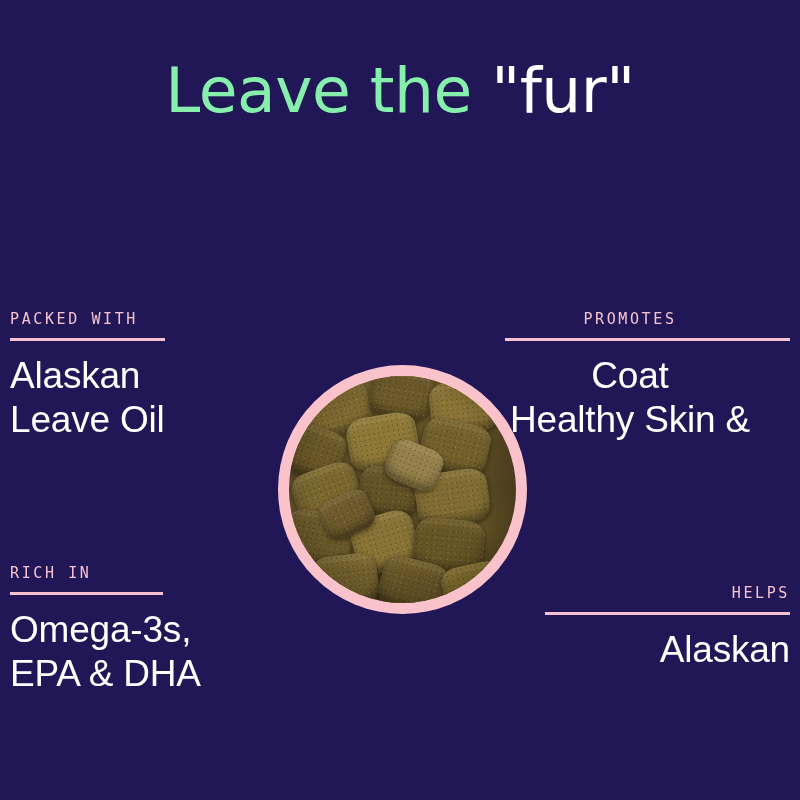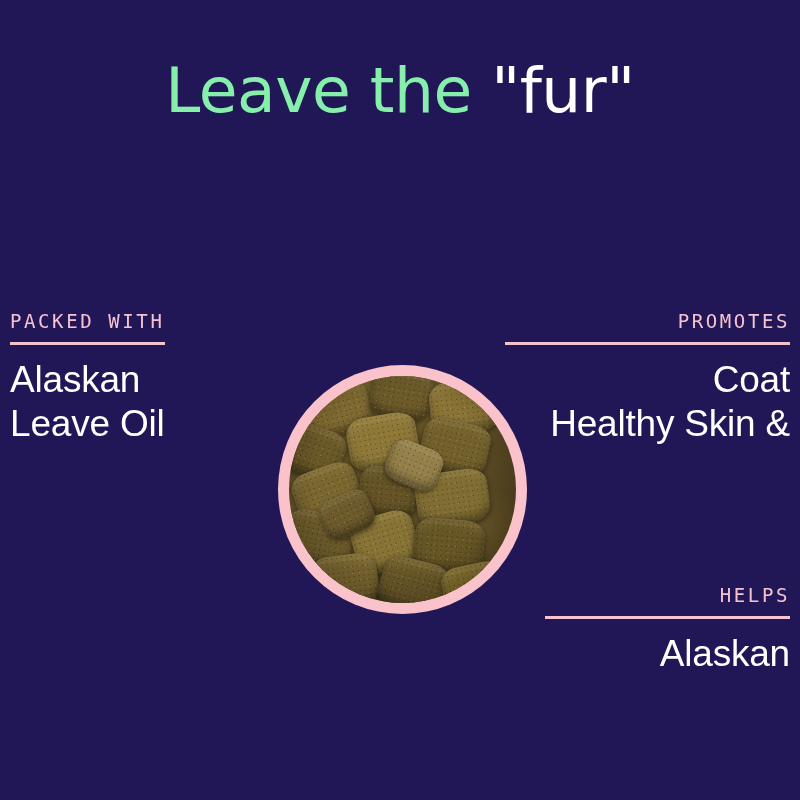--- a/index.html
+++ b/index.html
@@ -43,21 +43,21 @@
   .tx-pink  { color: #86efac; }
   .tx-white { color: #ffffff; }
 
   
   .feature {
     position: absolute;
     box-sizing: border-box;
   }
   .feature .eyebrow {
     font-family: "DejaVu Sans Mono", monospace;
-    font-size: 19px;
+    font-size: 15px;
     letter-spacing: 2.6px;
     color: #f6c2cf;
     line-height: 1;
     white-space: nowrap;
   }
   .feature .rule {
     height: 3px;
     background: #f6c2cf;
     margin-top: 11px;
     margin-bottom: 13px;
@@ -68,21 +68,21 @@
     line-height: 44px;
     color: #ffffff;
     letter-spacing: -0.2px;
   }
   .feature .body .ln { display: block; white-space: nowrap; }
 
   
   .f-topleft     { left: 10px;  top: 312px; width: 300px; text-align: left; }
   .f-topleft  .rule { width: 155px; }
 
-  .f-topright    { right: 10px; top: 312px; width: 320px; text-align: right; }
+  .f-topright    { right: 10px; top: 312px; width: 320px; text-align: center; }
   .f-topright .rule { width: 285px; margin-left: auto; }
 
   .f-bottomleft  { left: 10px;  top: 566px; width: 300px; text-align: left; }
   .f-bottomleft .rule { width: 153px; }
 
   .f-bottomright { right: 10px; top: 570px; width: 320px; text-align: right; margin-top: 16px; }
   .f-bottomright .rule { width: 245px; margin-left: auto; }
 
   
   .kibble-circle {
@@ -181,20 +181,28 @@
 
   <div class="feature f-topright">
     <div class="eyebrow">PROMOTES</div>
     <div class="rule"></div>
     <div class="body">
       <span class="ln">Coat</span>
       <span class="ln">Healthy Skin &amp;</span>
     </div>
   </div>
 
+  <div class="feature f-bottomleft">
+    <div class="eyebrow">RICH IN</div>
+    <div class="rule"></div>
+    <div class="body">
+      <span class="ln">Omega-3s,</span>
+      <span class="ln">EPA &amp; DHA</span>
+    </div>
+  </div>
 
   <div class="feature f-bottomright">
     <div class="eyebrow">HELPS</div>
     <div class="rule"></div>
     <div class="body">
       <span class="ln">Alaskan</span>
     </div>
   </div>
 
   <div class="kibble-circle">

